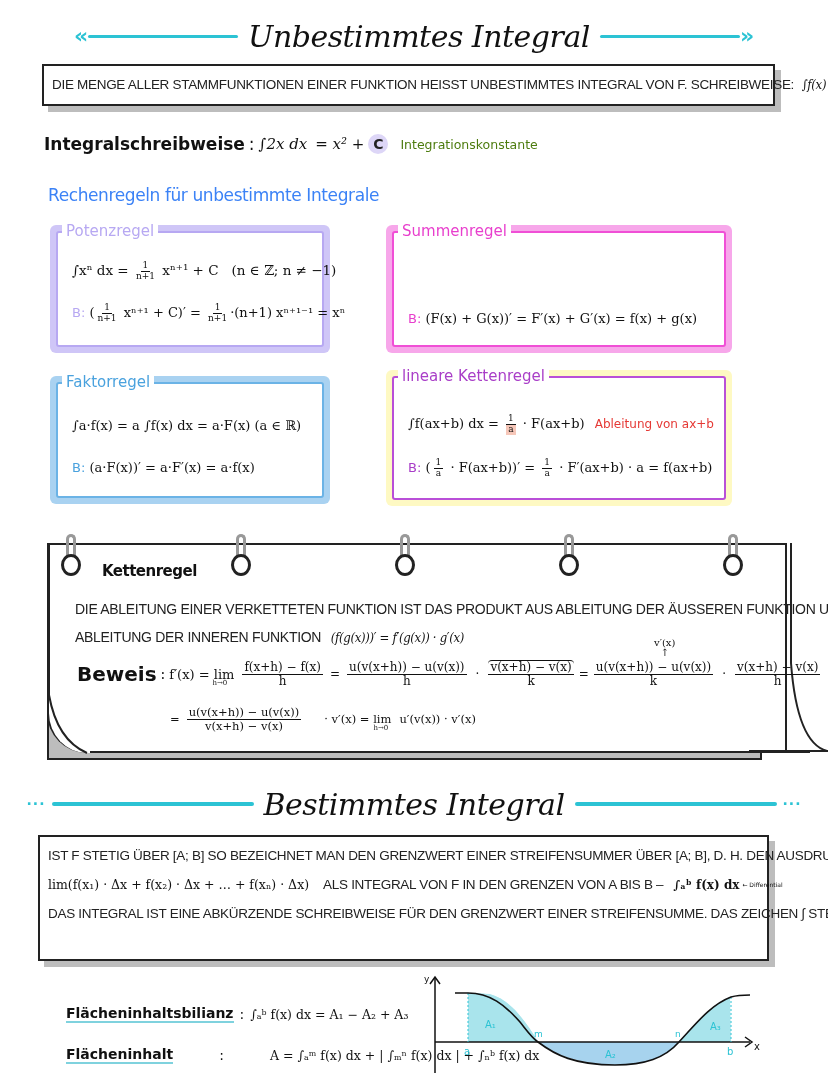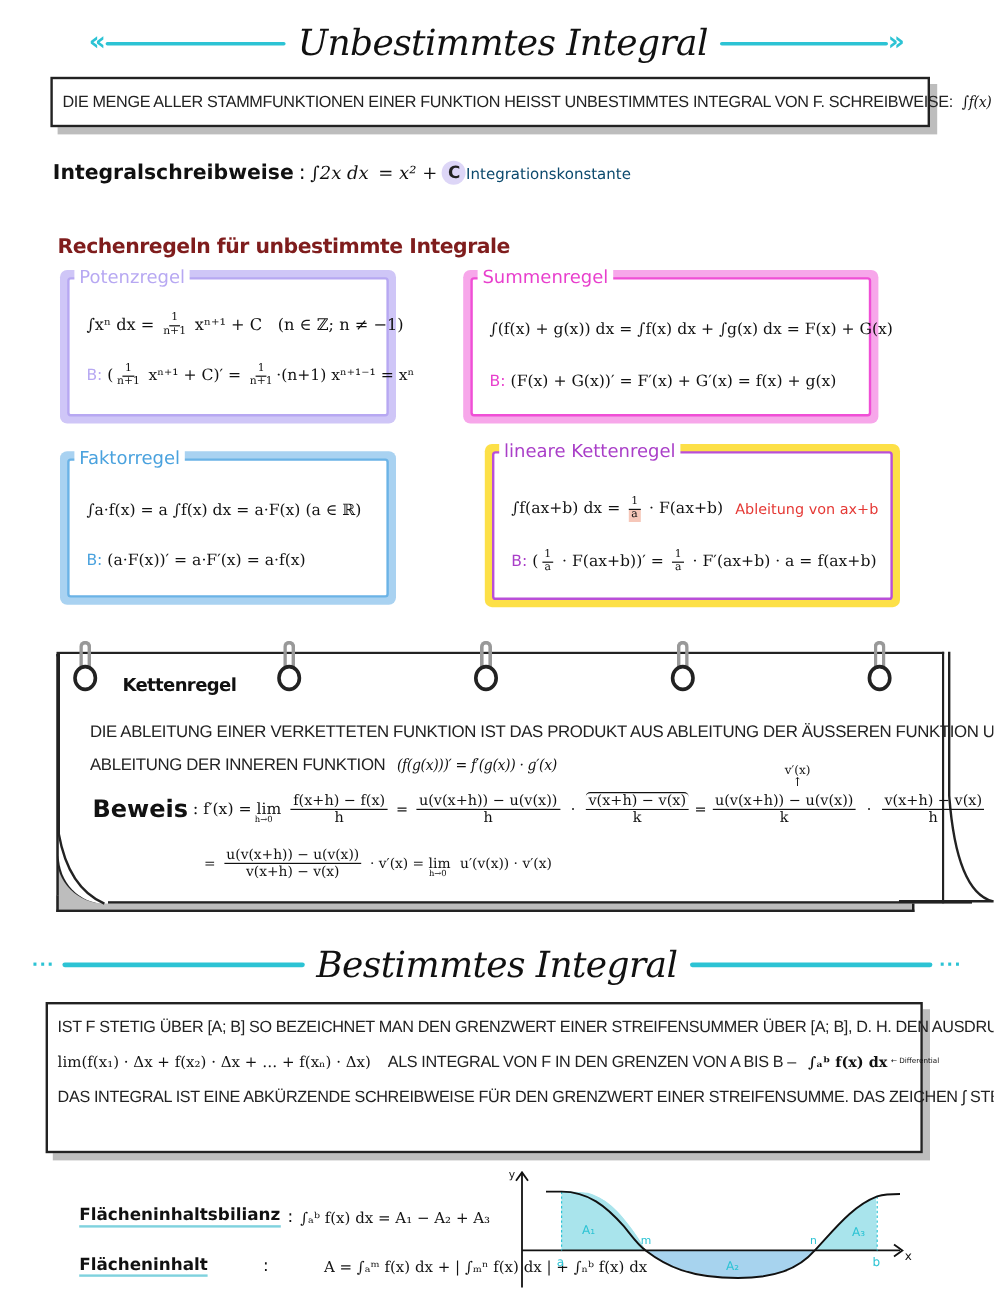--- a/index.html
+++ b/index.html
@@ -57,24 +57,24 @@
     <span class="math" style="text-transform:none; font-size:13px; margin-left:4px;">∫f(x) dx</span>
   </div>
 </div>
 
 <div class="abs" style="left:44px; top:134px; white-space:nowrap; display:flex; align-items:center;">
   <span class="hand" style="font-size:17px; font-weight:bold;">Integralschreibweise</span>
   <span class="hand" style="font-size:17px; margin:0 4px;">:</span>
   <span class="math" style="font-size:15px; margin-right:8px;">∫2x dx</span>
   <span class="math" style="font-size:15px; margin-right:4px;">= x² +</span>
   <span style="display:inline-block; width:20px; height:20px; border-radius:50%; background:#ddd6f7; text-align:center; font-size:14px; line-height:20px; font-weight:bold; color:#222;">C</span>
-  <span style="font-family:'DejaVu Sans', sans-serif; font-size:12.5px; color:#0c4a6e; ">Integrationskonstante</span>
-</div>
-
-<div class="abs" style="left:48px; top:196px; font-family:'DejaVu Sans', sans-serif; font-weight:bold; font-size:17px; color:#7f1d1d; letter-spacing:-0.4px;">Rechenregeln für unbestimmte Integrale</div>
+  <span style="font-family:'DejaVu Sans', sans-serif; font-size:12.5px; color:#4d7c0f; margin-left:12px;">Integrationskonstante</span>
+</div>
+
+<div class="abs" style="left:48px; top:185px; font-family:'DejaVu Sans', sans-serif; font-weight:normal; font-size:17px; color:#3b82f6; letter-spacing:-0.4px;">Rechenregeln für unbestimmte Integrale</div>
 
 <div class="rulebox" style="left:50px; top:225px; width:280px; height:128px; background:#cfc6f7;">
   <div class="inner" style="background:#fff; border:2px solid #b7a8f2;"></div>
   <div class="label" style="color:#b7a8f2; top:-3px;">Potenzregel</div>
   <div class="eq" style="top:36px; font-size:13.5px;">
     ∫xⁿ dx = <span class="frac" style="font-size:9px;">
         <span class="num">1</span>
         <span class="den">n+1</span>
       </span> xⁿ⁺¹ + C &nbsp;&nbsp;(n ∈ ℤ; n ≠ −1)
   </div>
@@ -86,38 +86,37 @@
       </span> xⁿ⁺¹ + C)′ = <span class="frac" style="font-size:9px;">
         <span class="num">1</span>
         <span class="den">n+1</span>
       </span>·(n+1) xⁿ⁺¹⁻¹ = xⁿ
   </div>
 </div>
 
 <div class="rulebox" style="left:386px; top:225px; width:346px; height:128px; background:#f7a7ea;">
   <div class="inner" style="background:#fff; border:2px solid #f04fd6;"></div>
   <div class="label" style="color:#e83fcd; top:-3px;">Summenregel</div>
-  <div class="eq" style="top:42px; font-size:13px;">∫(f(x) + g(x)) dx = ∫f(x) dx + ∫g(x) dx = F(x) + G(x)</div>
   <div class="eq" style="top:86px; font-size:13px;">
     <span class="b" style="color:#e83fcd;">B:</span>
     <span>(F(x) + G(x))′ = F′(x) + G′(x) = f(x) + g(x)</span>
   </div>
 </div>
 
 <div class="rulebox" style="left:50px; top:376px; width:280px; height:128px; background:#a9d2f1;">
   <div class="inner" style="background:#fff; border:2px solid #6bb3e6;"></div>
   <div class="label" style="color:#4aa2de; top:-3px;">Faktorregel</div>
   <div class="eq" style="top:42px; font-size:13px;">∫a·f(x) = a ∫f(x) dx = a·F(x)      (a ∈ ℝ)</div>
   <div class="eq" style="top:84px; font-size:13px;">
     <span class="b" style="color:#4aa2de;">B:</span>
     <span>(a·F(x))′ = a·F′(x) = a·f(x)</span>
   </div>
 </div>
 
-<div class="rulebox" style="left:404px; top:370px; width:346px; height:136px; background:#fde047;">
+<div class="rulebox" style="left:386px; top:370px; width:346px; height:136px; background:#fef9c3;">
   <div class="inner" style="background:#fff; border:2px solid #b94fd8;"></div>
   <div class="label" style="color:#a93ec8; top:-3px;">lineare Kettenregel</div>
   <div class="eq" style="top:44px; font-size:13px;">
     ∫f(ax+b) dx = <span class="frac" style="font-size:9px;">
         <span class="num">1</span>
         <span class="den" style="background:#f6c7b9; padding:0 2px;">a</span>
       </span> · F(ax+b)
     <span style="font-family:'DejaVu Sans', sans-serif; font-style:normal; color:#e53935; font-size:12px; margin-left:6px;">Ableitung von ax+b</span>
   </div>
   <div class="eq" style="top:88px; font-size:13px;">
@@ -197,21 +196,21 @@
 <div class="abs" style="left:654px; top:638px; font-family:'DejaVu Serif', serif; font-size:10px; text-align:center; line-height:10px;">
   <span>v′(x)</span><br>↑
 </div>
 
 <div class="abs" style="left:170px; top:706px; white-space:nowrap; display:flex; align-items:center; font-family:'DejaVu Serif', serif; font-size:11.5px;">
   <span style="margin-right:4px;">=</span>
   <span class="frac">
       <span class="num">u(v(x+h)) − u(v(x))</span>
       <span class="den">v(x+h) − v(x)</span>
     </span>
-  <span style="margin-left:4px;">· v′(x) = lim</span>
+  <span style="margin-left:20px;">· v′(x) = lim</span>
   <span style="font-size:7px; position:relative; top:9px; left:-18px; width:0; white-space:nowrap;">h→0</span>
   <span style="margin-left:8px;">u′(v(x)) · v′(x)</span>
 </div>
 
 <div class="banner" style="top:782px; height:44px;">
   <span class="dots" style="margin-right:6px;">···</span>
   <span class="line" style="width:202px; height:4px;"></span>
   <span class="title">Bestimmtes Integral</span>
   <span class="line" style="width:202px; height:4px;"></span>
   <span class="dots" style="margin-left:6px;">···</span>

